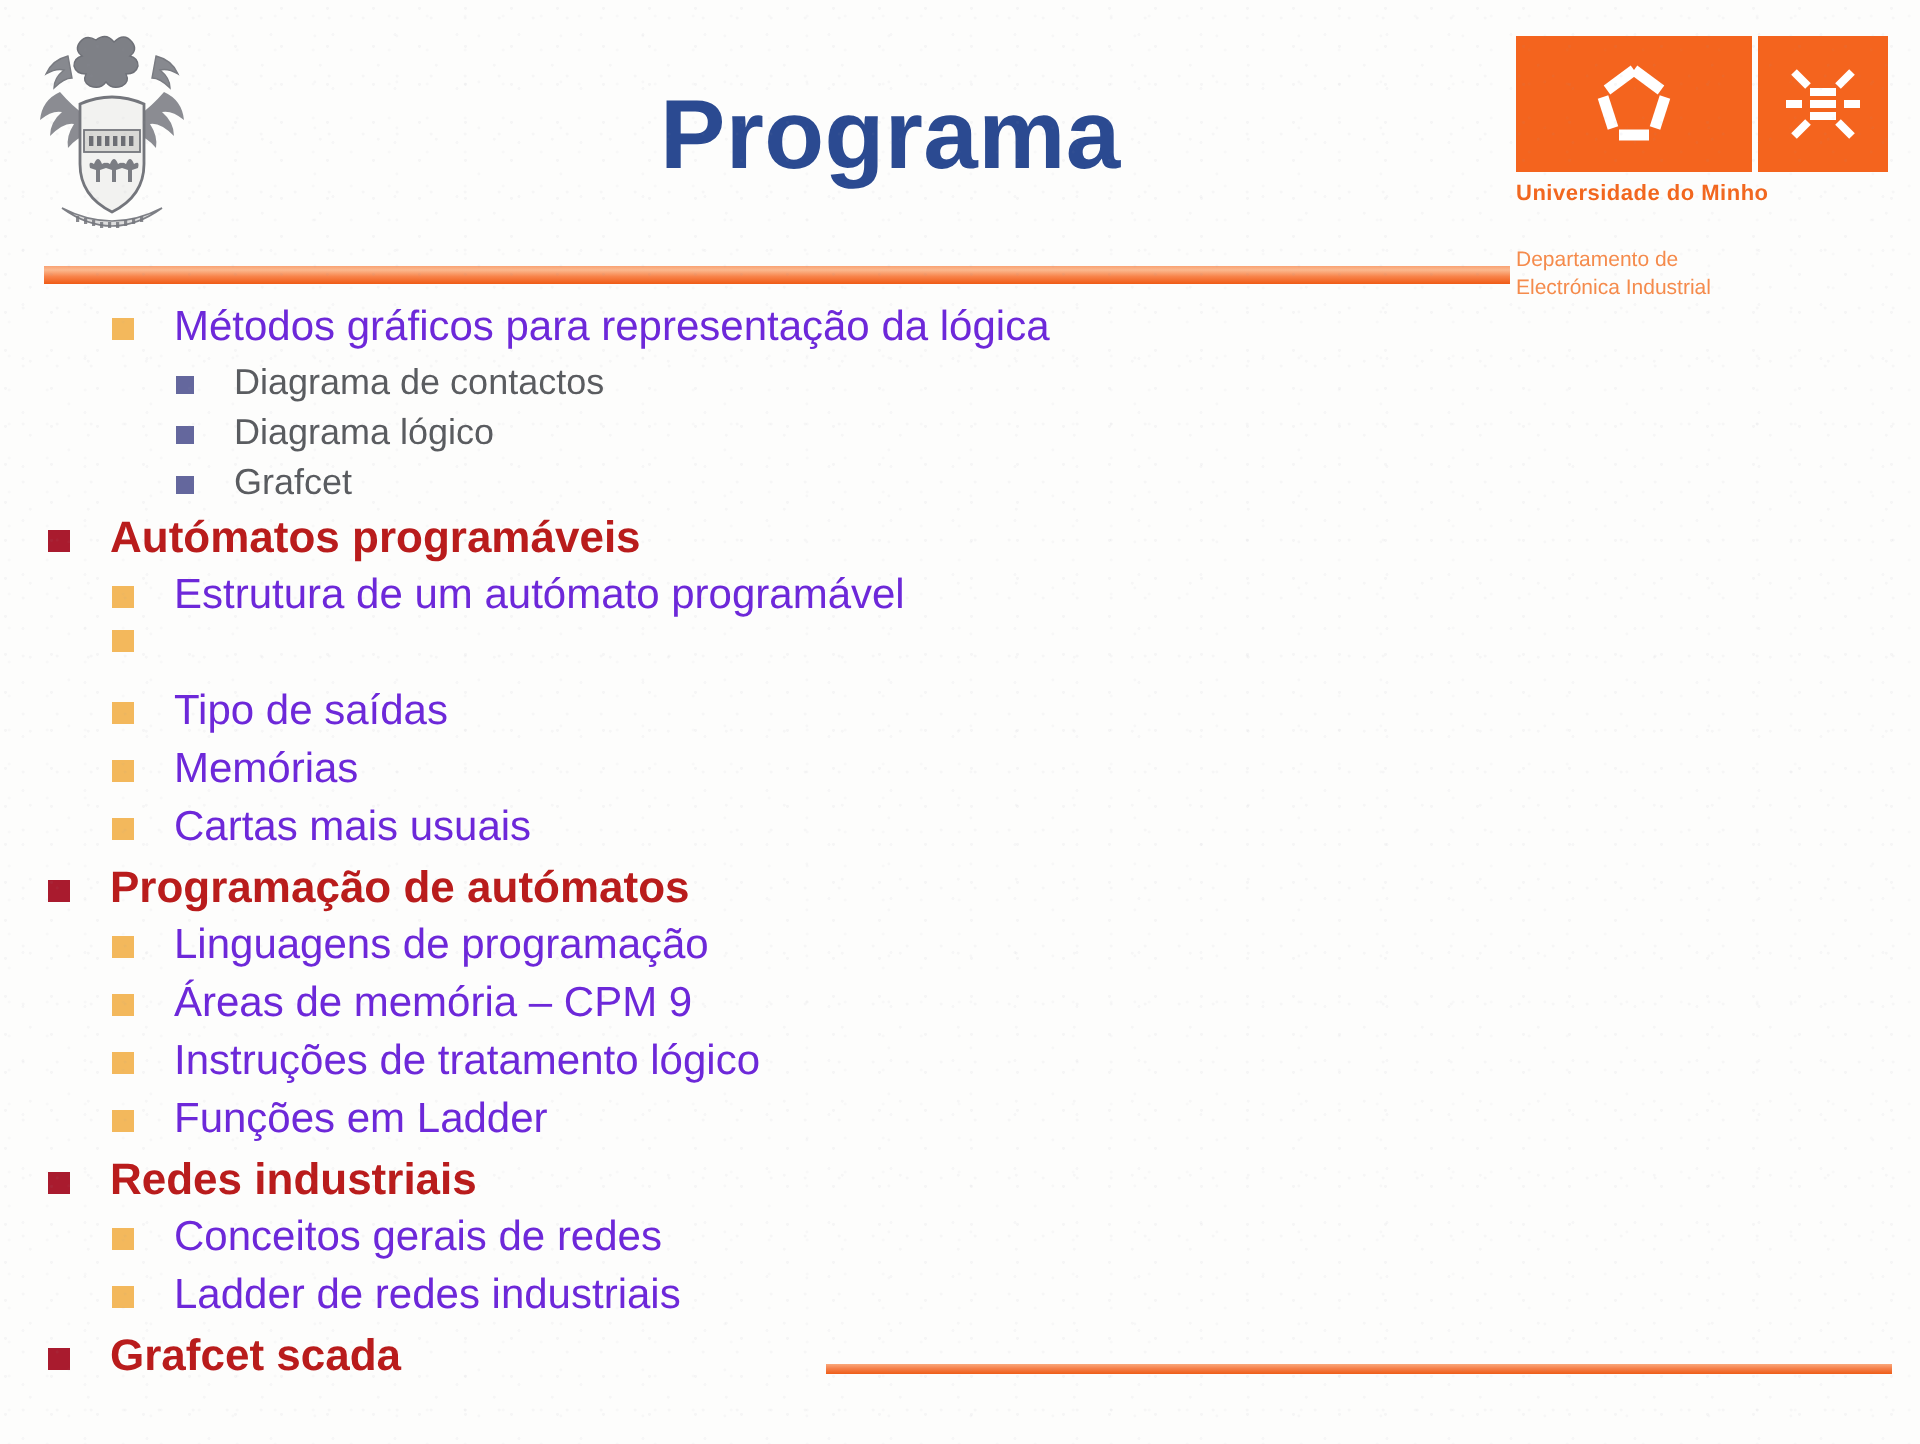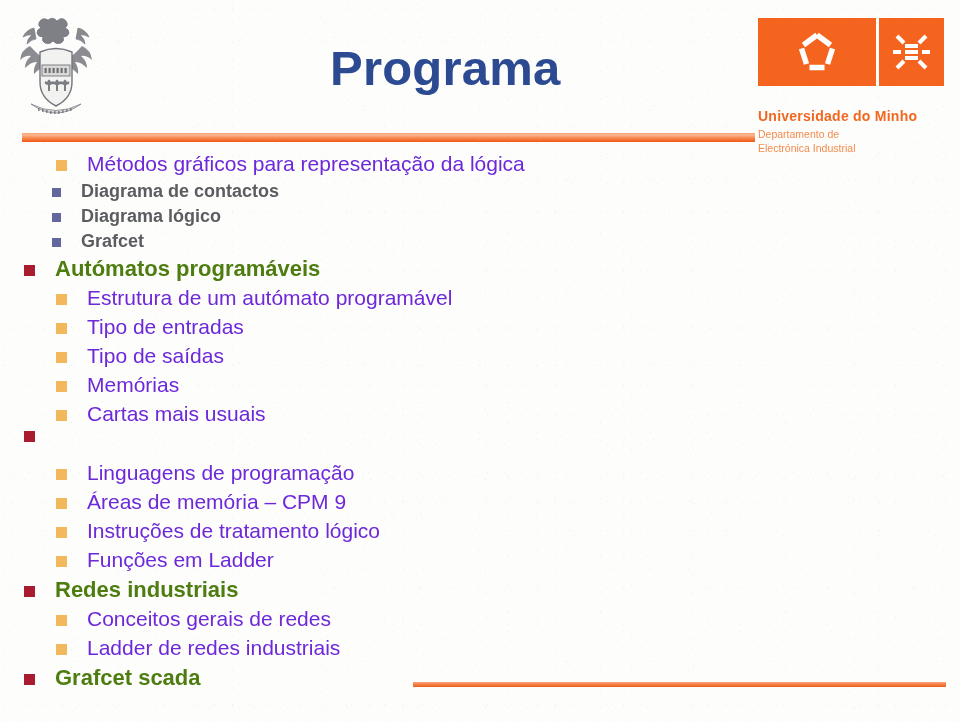--- a/index.html
+++ b/index.html
@@ -69,28 +69,28 @@
     gap: 3px;
     height: 68px;
   }
   .um-mark {
     background: #f4641e;
     flex: 0 0 auto;
   }
   .um-mark.pentagon { width: 118px; }
   .um-mark.burst    { width: 65px; }
   .um-name {
-    margin-top: 22px;
-    font-size: 14px;
+    margin-top: 5px;
+    font-size: 11px;
     font-weight: bold;
     color: #f2671f;
     letter-spacing: 0.25px;
   }
   .um-dept {
-    margin-top: 3px;
+    margin-top: 20px;
     font-size: 10.5px;
     color: #f58b4c;
     line-height: 1.35;
   }
 
   .rule-top {
     position: absolute;
     left: 22px;
     top: 133px;
     width: 733px;
@@ -117,34 +117,34 @@
   }
   .row-label { white-space: nowrap; }
 
   
   .lvl1            { padding-left: 24px; height: 30px; }
   .lvl1 .bullet    { width: 11px; height: 11px; background: #a91b2e; }
   .lvl1 .row-label {
     margin-left: 20px;
     font-size: 22px;
     font-weight: bold;
-    color: #4d7c0f;
+    color: #b91c1c;
   }
 
   
   .lvl2            { padding-left: 56px; height: 29px; }
   .lvl2 .bullet    { width: 11px; height: 11px; background: #f3b85c; }
   .lvl2 .row-label {
     margin-left: 20px;
     font-size: 21px;
     color: #6d28d9;
   }
 
   
-  .lvl3            { padding-left: 52px; height: 25px; font-weight: bold; }
+  .lvl3            { padding-left: 88px; height: 25px; }
   .lvl3 .bullet    { width: 9px; height: 9px; background: #64679d; }
   .lvl3 .row-label {
     margin-left: 20px;
     font-size: 18px;
     color: #5a5c60;
   }
 
   
   .rule-bottom {
     position: absolute;
@@ -282,36 +282,36 @@
       <div class="row lvl1">
         <span class="bullet" style="background: rgb(169, 27, 46);"></span>
         <span class="row-label">Autómatos programáveis</span>
       </div>
       <div class="row lvl2">
         <span class="bullet" style="background: rgb(243, 184, 92);"></span>
         <span class="row-label">Estrutura de um autómato programável</span>
       </div>
       <div class="row lvl2">
         <span class="bullet" style="background: rgb(243, 184, 92);"></span>
-        <span class="row-label">Tipo de entradas</span>
       </div>
       <div class="row lvl2">
         <span class="bullet" style="background: rgb(243, 184, 92);"></span>
         <span class="row-label">Tipo de saídas</span>
       </div>
       <div class="row lvl2">
         <span class="bullet" style="background: rgb(243, 184, 92);"></span>
         <span class="row-label">Memórias</span>
       </div>
       <div class="row lvl2">
         <span class="bullet" style="background: rgb(243, 184, 92);"></span>
         <span class="row-label">Cartas mais usuais</span>
       </div>
       <div class="row lvl1">
         <span class="bullet" style="background: rgb(169, 27, 46);"></span>
+        <span class="row-label">Programação de autómatos</span>
       </div>
       <div class="row lvl2">
         <span class="bullet" style="background: rgb(243, 184, 92);"></span>
         <span class="row-label">Linguagens de programação</span>
       </div>
       <div class="row lvl2">
         <span class="bullet" style="background: rgb(243, 184, 92);"></span>
         <span class="row-label">Áreas de memória – CPM 9</span>
       </div>
       <div class="row lvl2">

